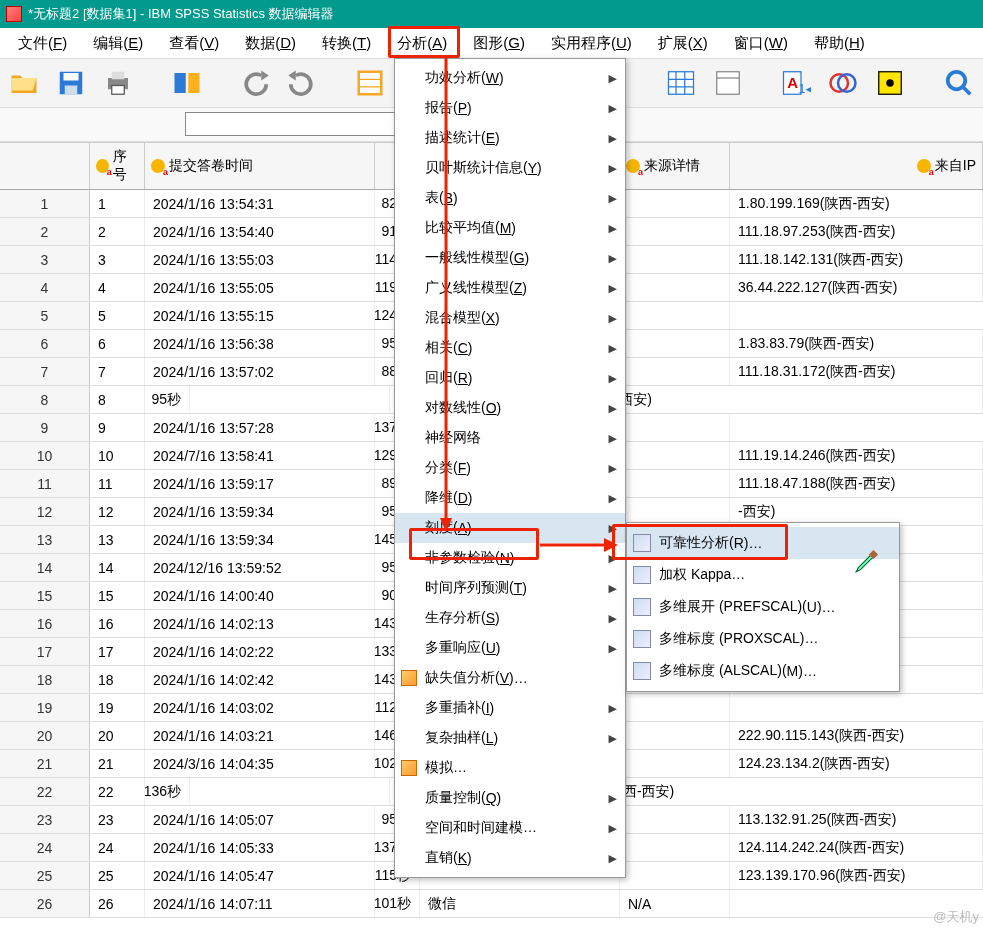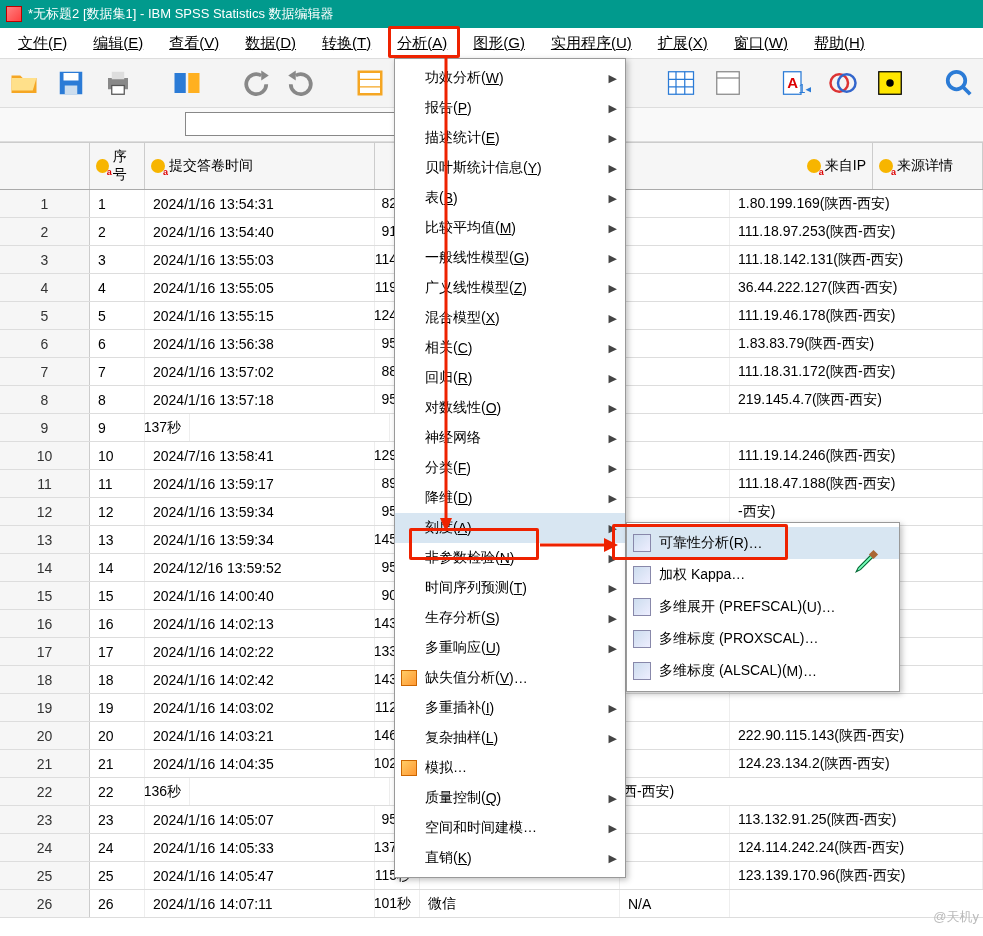--- a/index.html
+++ b/index.html
@@ -1,20 +1,20 @@
 <!DOCTYPE html>
 <html><head>
 <meta charset="utf-8">
 <style>
   * { box-sizing: border-box; font-family: "Microsoft YaHei", Arial, sans-serif; }
   body { margin:0; width:983px; height:936px; background:#fff; font-size:14px; overflow:hidden; position:relative;}
   .titlebar { height:28px; background:#019a8d; color:#fff; display:flex; align-items:center; padding:0 6px; font-size:13px;}
   .titlebar .appicon { width:16px; height:16px; background:linear-gradient(135deg,#ff8080,#ff4040); border:1px solid #b00; margin-right:6px; display:inline-block;}
   .menubar { height:30px; background:#fff; display:flex; align-items:center; padding:2px 8px; font-size:15px; border-bottom:0;}
-  .menubar .menu-item { padding:3px 10px; margin-right:6px; cursor:default;text-decoration:underline; }
+  .menubar .menu-item { padding:3px 10px; margin-right:6px; cursor:default; }
   .menubar .menu-item span.u { text-decoration:underline; }
   .toolbar { height:50px; background:#f4f4f4; border-top:1px solid #ddd; border-bottom:1px solid #ddd; display:flex; align-items:center; padding:4px 8px; gap:14px;}
   .toolbar .ticon { width:34px; height:34px; display:flex; align-items:center; justify-content:center;}
   .toolbar svg { width:30px; height:30px; }
   .subbar { height:34px; background:#f9f9f9; border-bottom:1px solid #ddd; position:relative;}
   .subbar input { position:absolute; left:185px; top:4px; width:440px; height:24px; border:1px solid #888; padding:2px 4px;}
   .grid { position:relative; }
   .colheaders { display:flex; height:48px; border-bottom:1px solid #aaa;}
   .colheaders .ch { border-right:1px solid #ccc; border-top:1px solid #ccc; background:#f6f6f6; display:flex; align-items:center; padding:4px 6px; font-size:14px;}
   .colheaders .ch .chicon { width:14px; height:14px; margin-right:4px; display:inline-block; background:#f7b500; border-radius:50%; position:relative;}
@@ -169,27 +169,27 @@
         <span>序号</span>
       </div>
     <div class="ch c-time">
         <span class="chicon"></span>
         <span>提交答卷时间</span>
       </div>
     <div class="ch c-dur" style="width:45px">
         <span class="chicon"></span>
       </div>
     <div class="ch" style="width:200px"></div>
+    <div class="ch c-srcd" style="width:110px">
+        <span class="chicon"></span>
+        <span>来源详情</span>
+      </div>
     <div class="ch c-ip">
         <span class="chicon" style="margin-left:auto"></span>
         <span>来自IP</span>
-      </div>
-    <div class="ch c-srcd" style="width:110px">
-        <span class="chicon"></span>
-        <span>来源详情</span>
       </div>
   </div>
   <div id="rows-container">
       <div class="row">
         <div class="cell rowhdr">1</div>
         <div class="cell c-seq">1</div>
         <div class="cell c-time">2024/1/16 13:54:31</div>
         <div class="cell c-dur" style="width:45px">82秒</div>
         <div class="cell" style="width:200px"></div>
         <div class="cell c-srcd" style="width:110px"></div>
@@ -222,21 +222,20 @@
         <div class="cell c-srcd" style="width:110px"></div>
         <div class="cell c-ip">36.44.222.127(陕西-西安)</div>
       </div>
       <div class="row">
         <div class="cell rowhdr">5</div>
         <div class="cell c-seq">5</div>
         <div class="cell c-time">2024/1/16 13:55:15</div>
         <div class="cell c-dur" style="width:45px">124秒</div>
         <div class="cell" style="width:200px"></div>
         <div class="cell c-srcd" style="width:110px"></div>
-        <div class="cell c-ip">111.19.46.178(陕西-西安)</div>
       </div>
       <div class="row">
         <div class="cell rowhdr">6</div>
         <div class="cell c-seq">6</div>
         <div class="cell c-time">2024/1/16 13:56:38</div>
         <div class="cell c-dur" style="width:45px">95秒</div>
         <div class="cell" style="width:200px"></div>
         <div class="cell c-srcd" style="width:110px"></div>
         <div class="cell c-ip">1.83.83.79(陕西-西安)</div>
       </div>
@@ -245,29 +244,29 @@
         <div class="cell c-seq">7</div>
         <div class="cell c-time">2024/1/16 13:57:02</div>
         <div class="cell c-dur" style="width:45px">88秒</div>
         <div class="cell" style="width:200px"></div>
         <div class="cell c-srcd" style="width:110px"></div>
         <div class="cell c-ip">111.18.31.172(陕西-西安)</div>
       </div>
       <div class="row">
         <div class="cell rowhdr">8</div>
         <div class="cell c-seq">8</div>
-        <div class="cell c-time">2024/1/16 13:57:18</div>
         <div class="cell c-dur" style="width:45px">95秒</div>
         <div class="cell" style="width:200px"></div>
         <div class="cell c-srcd" style="width:110px"></div>
         <div class="cell c-ip">219.145.4.7(陕西-西安)</div>
       </div>
       <div class="row">
         <div class="cell rowhdr">9</div>
         <div class="cell c-seq">9</div>
+        <div class="cell c-time">2024/1/16 13:57:28</div>
         <div class="cell c-dur" style="width:45px">137秒</div>
         <div class="cell" style="width:200px"></div>
         <div class="cell c-srcd" style="width:110px"></div>
       </div>
       <div class="row">
         <div class="cell rowhdr">10</div>
         <div class="cell c-seq">10</div>
         <div class="cell c-time">2024/7/16 13:58:41</div>
         <div class="cell c-dur" style="width:45px">129秒</div>
         <div class="cell" style="width:200px"></div>
@@ -359,21 +358,21 @@
         <div class="cell c-seq">20</div>
         <div class="cell c-time">2024/1/16 14:03:21</div>
         <div class="cell c-dur" style="width:45px">146秒</div>
         <div class="cell" style="width:200px"></div>
         <div class="cell c-srcd" style="width:110px"></div>
         <div class="cell c-ip">222.90.115.143(陕西-西安)</div>
       </div>
       <div class="row">
         <div class="cell rowhdr">21</div>
         <div class="cell c-seq">21</div>
-        <div class="cell c-time">2024/1/16 14:04:35</div>
+        <div class="cell c-time">2024/3/16 14:04:35</div>
         <div class="cell c-dur" style="width:45px">102秒</div>
         <div class="cell" style="width:200px"></div>
         <div class="cell c-srcd" style="width:110px"></div>
         <div class="cell c-ip">124.23.134.2(陕西-西安)</div>
       </div>
       <div class="row">
         <div class="cell rowhdr">22</div>
         <div class="cell c-seq">22</div>
         <div class="cell c-dur" style="width:45px">136秒</div>
         <div class="cell" style="width:200px"></div>

